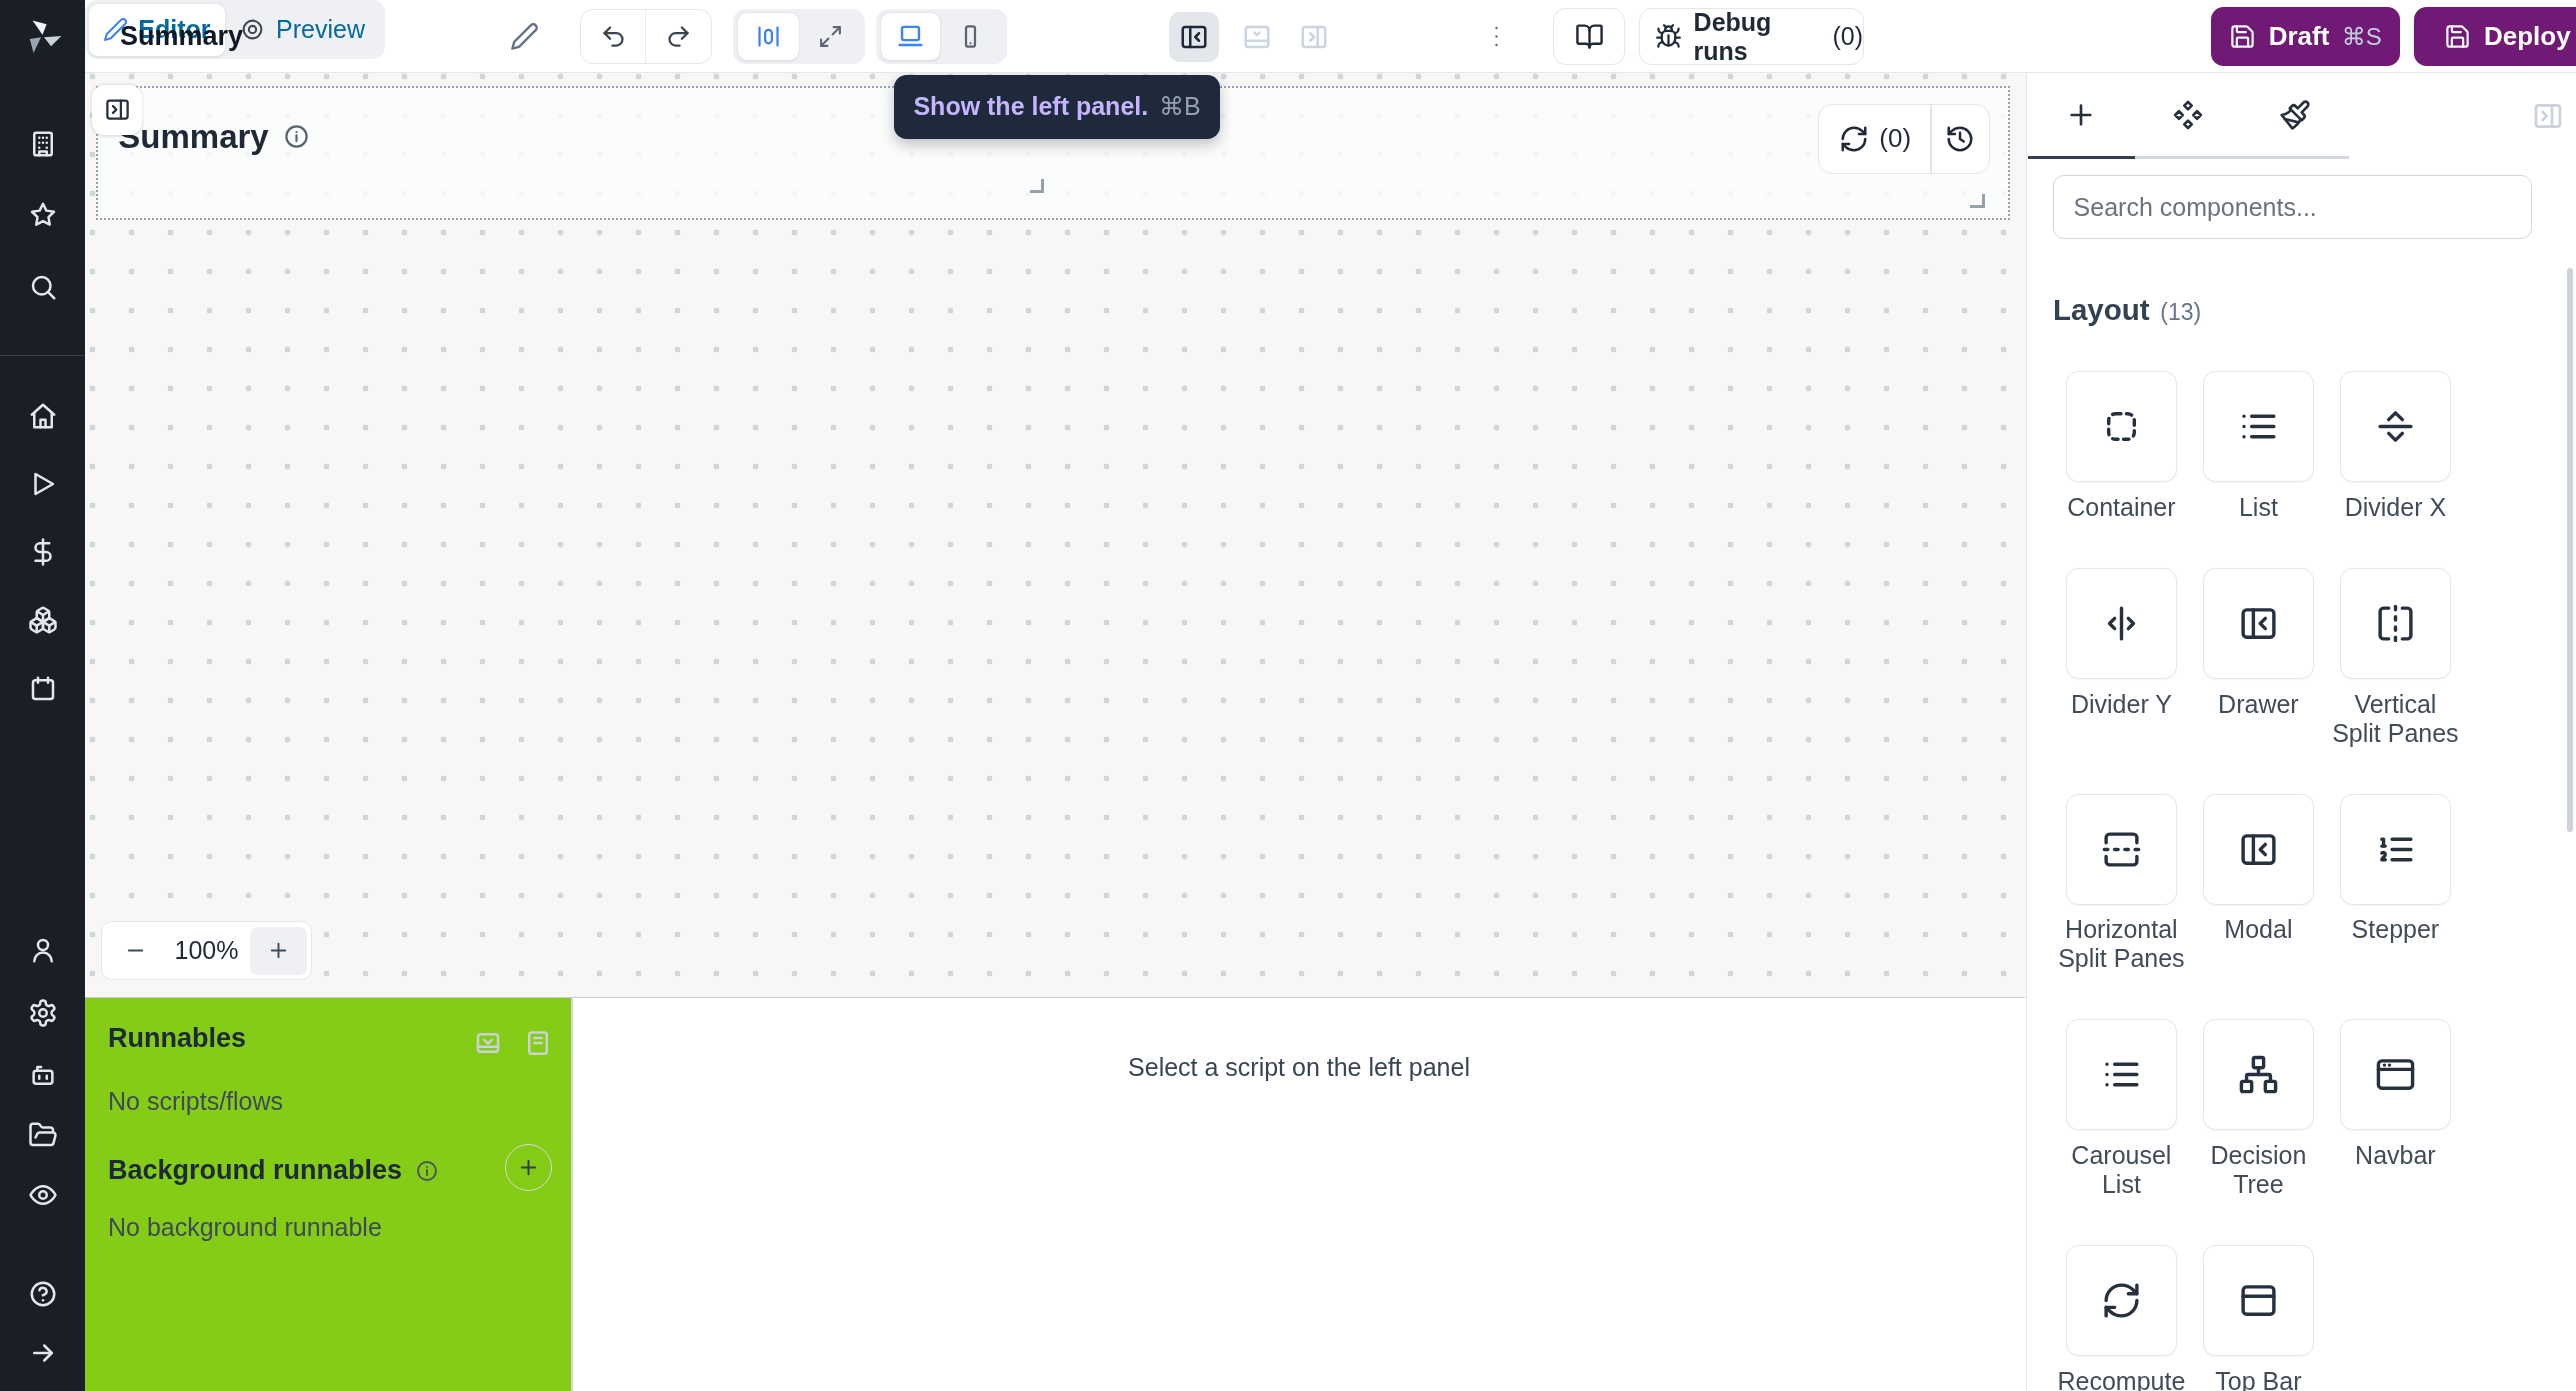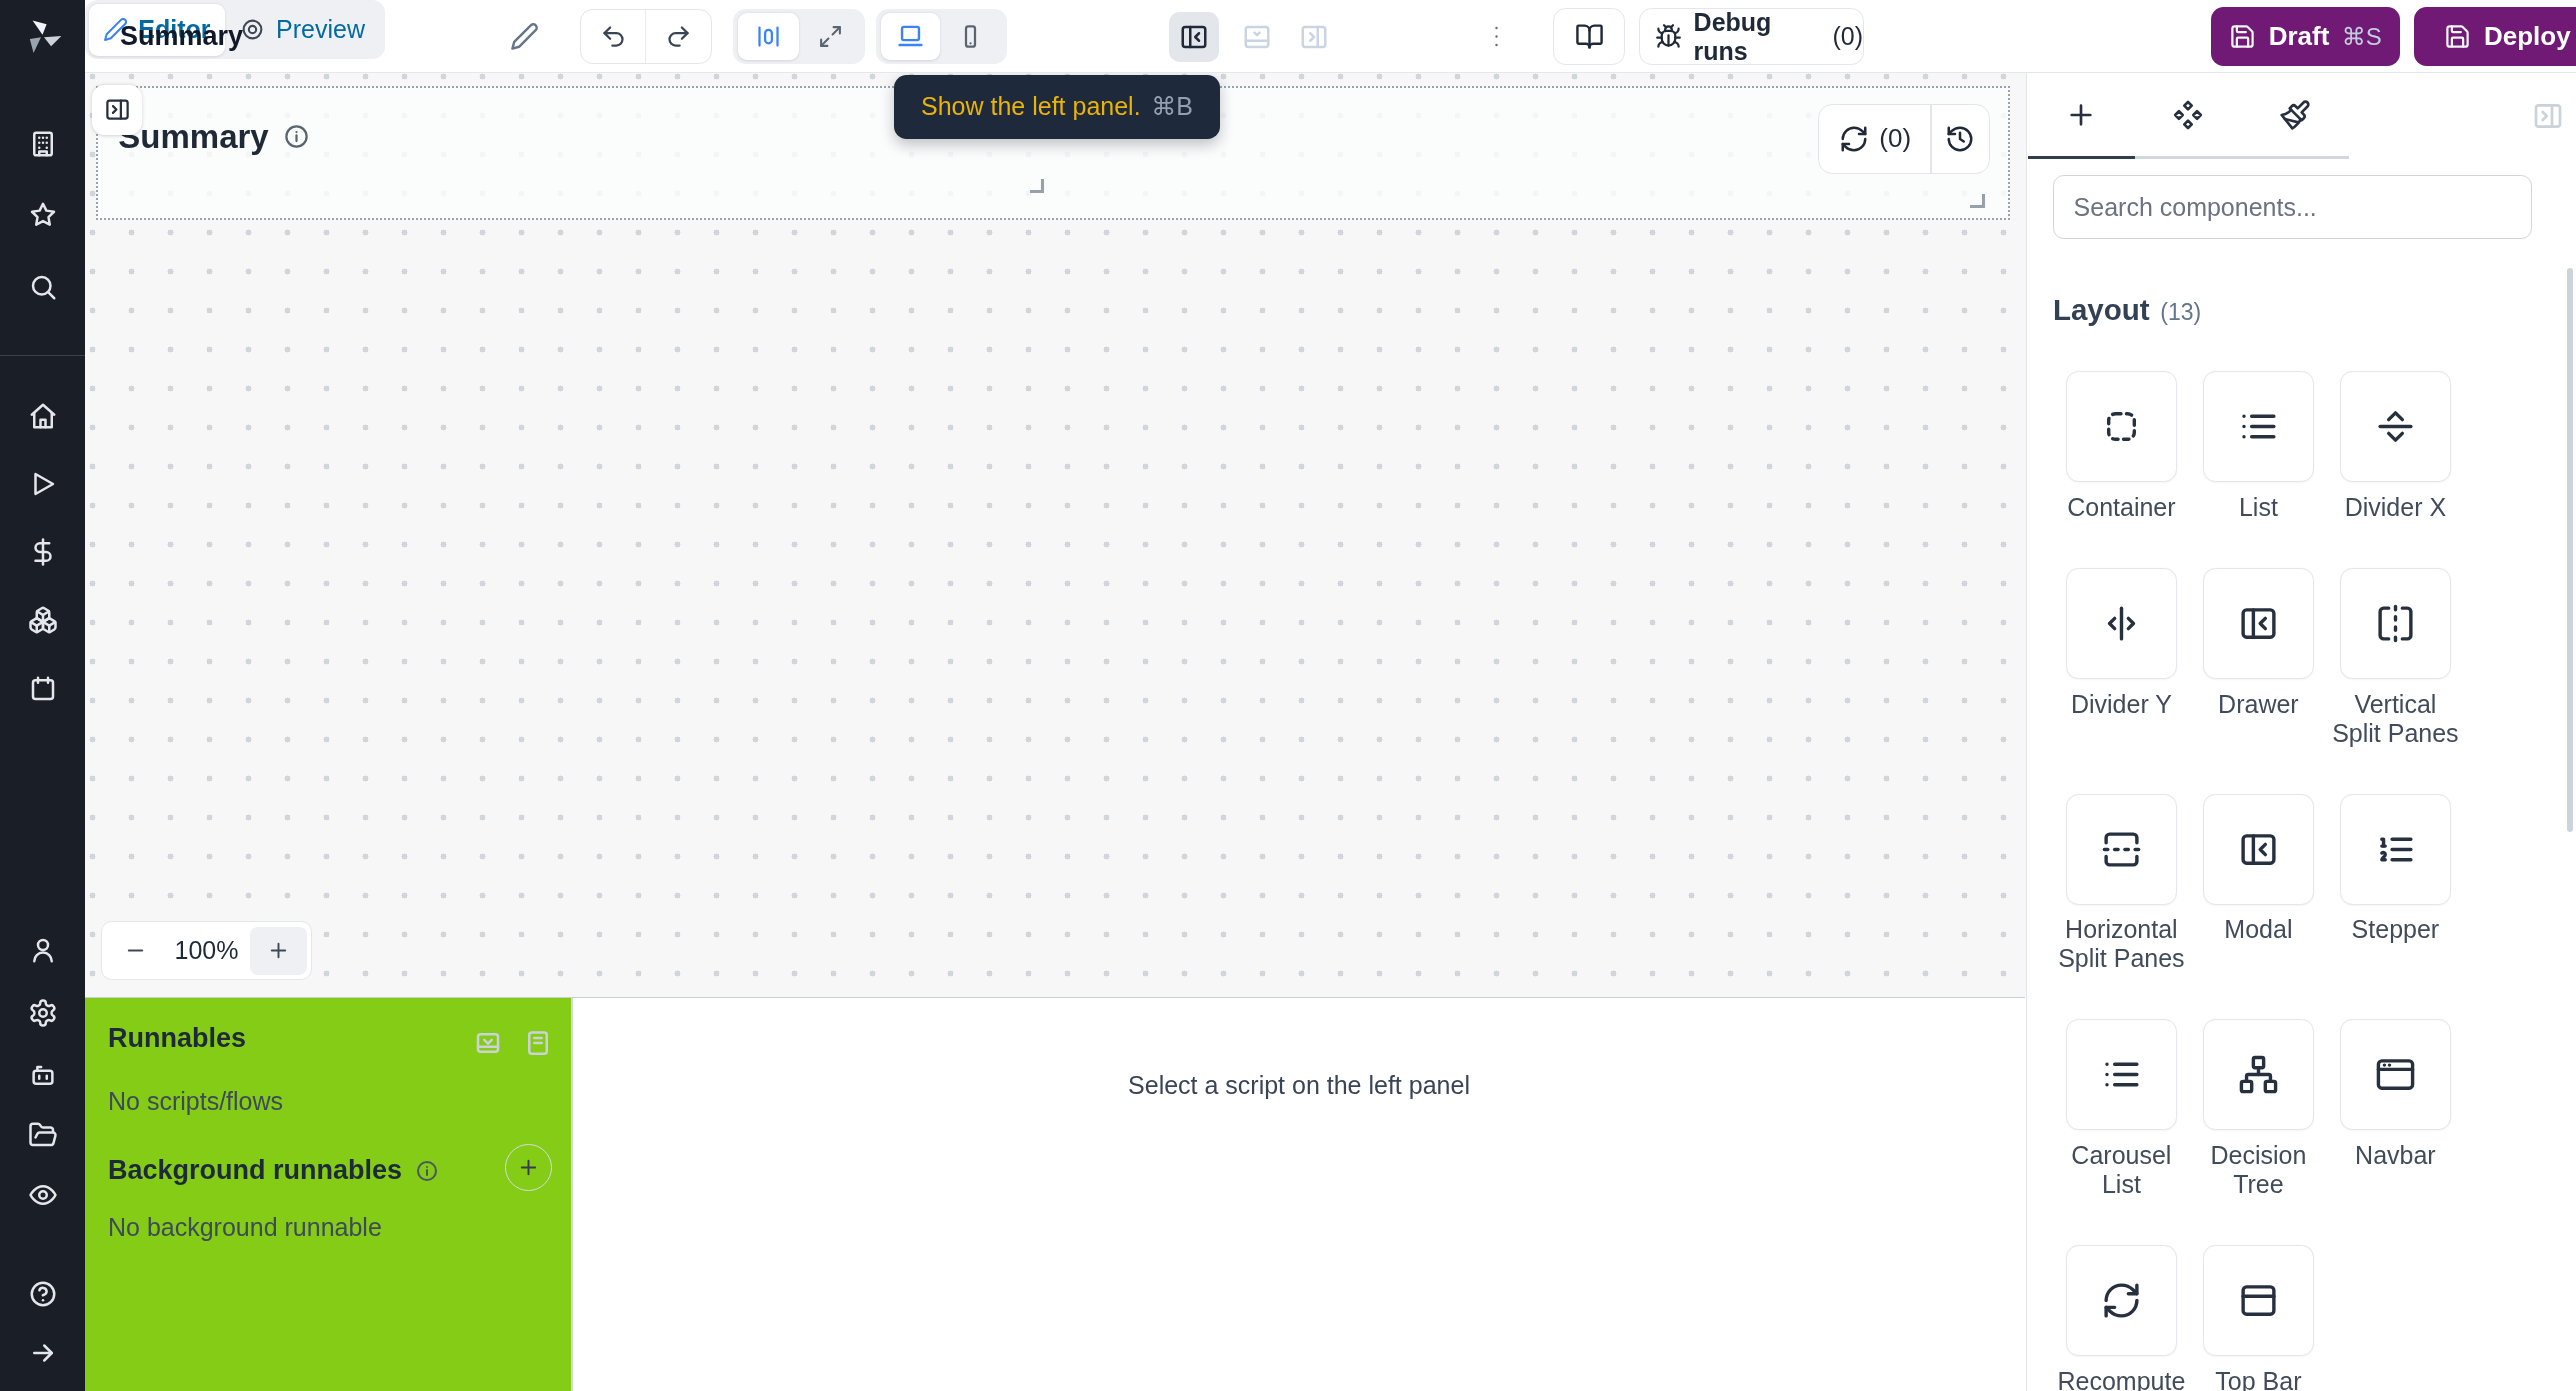--- a/index.html
+++ b/index.html
@@ -68,41 +68,41 @@
   #comp-info{width:27px;height:27px;color:#5b6572;cursor:pointer;}
   #refresh-group{right:18px;top:16px;height:70px;display:flex;background:#fff;border:1.3px solid #e2e6eb;border-radius:14.3px;overflow:hidden;}
   .rg-seg{display:flex;align-items:center;justify-content:center;gap:10.7px;cursor:pointer;color:#1f2937;}
   .rg-seg .i{width:30px;height:30px;}
   #rg-count{font-size:26px;font-weight:500;}
   .rg-div{width:1.3px;background:#e2e6eb;}
   .rehandle{position:absolute;width:11.6px;height:11.6px;border-right:3.1px solid #98a0ac;border-bottom:3.1px solid #98a0ac;cursor:nwse-resize;}
   #panel-toggle-btn{left:7.2px;top:11.6px;width:50px;height:50px;background:#fff;border-radius:12.5px;box-shadow:0 0.9px 3.6px rgba(16,24,40,.18);color:#27303d;}
   #panel-toggle-btn .i{width:27px;height:27px;}
   #tooltip{left:809px;top:1.8px;width:326px;height:64px;background:#1e293b;border-radius:12.5px;display:flex;align-items:center;justify-content:center;gap:10.7px;box-shadow:0 5.4px 14.3px rgba(16,24,40,.25);font-size:25px;}
-  #tooltip .tt-text{color:#eab308;}
+  #tooltip .tt-text{color:#c4b5fd;font-weight:bold;}
   #tooltip .tt-key{color:#93a0b2;}
   #zoomctl{left:16px;top:848px;width:211px;height:59px;background:#fff;border:1.3px solid #e3e6ea;border-radius:10.7px;display:flex;align-items:center;padding:4.5px;box-sizing:border-box;}
   .zbtn{width:57px;height:48px;display:flex;align-items:center;justify-content:center;border-radius:8px;cursor:pointer;color:#3f4856;}
   .zbtn .i{width:23px;height:23px;}
   #zoom-plus{background:#eef0f3;}
   #zoom-level{flex:1;text-align:center;font-size:25px;color:#1f2937;}
 
   
   #runnables{left:85px;top:997px;width:487px;height:394px;background:#84cc16;border-top:1.3px solid #c9ced5;border-right:0.9px solid #d4d8de;}
   #rn-title{left:23px;top:25px;font-size:27px;font-weight:700;color:#1e293b;}
   .rn-hic{position:absolute;top:30px;width:30px;height:30px;color:#ccd2da;cursor:pointer;}
   #rn-empty{left:23px;top:89px;font-size:25px;color:#3f4a59;}
   #rn-bg-row{left:23px;top:157px;display:flex;align-items:center;gap:12.5px;}
   #rn-bg-title{font-size:27px;font-weight:700;color:#1e293b;}
   #rn-bg-info{width:24px;height:24px;color:#4b5563;cursor:pointer;}
   #rn-plus{left:420px;top:146px;width:47px;height:47px;border:1.3px solid #d6dade;border-radius:50%;color:#333d4e;}
   #rn-plus .i{width:23px;height:23px;}
   #rn-bg-empty{left:23px;top:215px;font-size:25px;color:#3f4a59;}
   #scriptpanel{left:572px;top:997px;width:1453px;height:394px;background:#fff;border-top:1.3px solid #c9ced5;border-left:0.9px solid #d4d8de;text-align:center;}
-  #sp-empty{margin-top:73px;font-size:25px;font-weight:500;color:#394456;}
+  #sp-empty{margin-top:55px;font-size:25px;font-weight:500;color:#394456;}
 
   
   #rightpanel{left:2026px;top:73px;width:550px;height:1318px;background:#fff;border-left:0.9px solid #e2e5e9;}
   #rp-tablist{left:0.9px;top:0;width:324px;height:86px;display:flex;}
   .rp-tab{width:107px;height:86px;display:flex;align-items:center;justify-content:center;color:#27303f;cursor:pointer;box-sizing:border-box;border-bottom:3.6px solid #d2d7dd;}
   .rp-tab .i{width:32px;height:32px;}
   .rp-tab.active{border-bottom-color:#333d4e;}
   #rp-collapse{right:12.5px;top:27px;width:32px;height:32px;color:#cbd2da;cursor:pointer;}
   #rp-body{left:0.9px;top:86px;width:548px;height:1233px;padding:0 0 0 25px;overflow:hidden;}
   #rp-search{margin-top:16px;width:479px;height:64px;border:1.3px solid #d1d5db;border-radius:10.7px;box-sizing:border-box;padding:0 19.7px;font-size:25px;color:#1f2937;font-family:"Liberation Sans",sans-serif;outline:none;background:#fff;}

